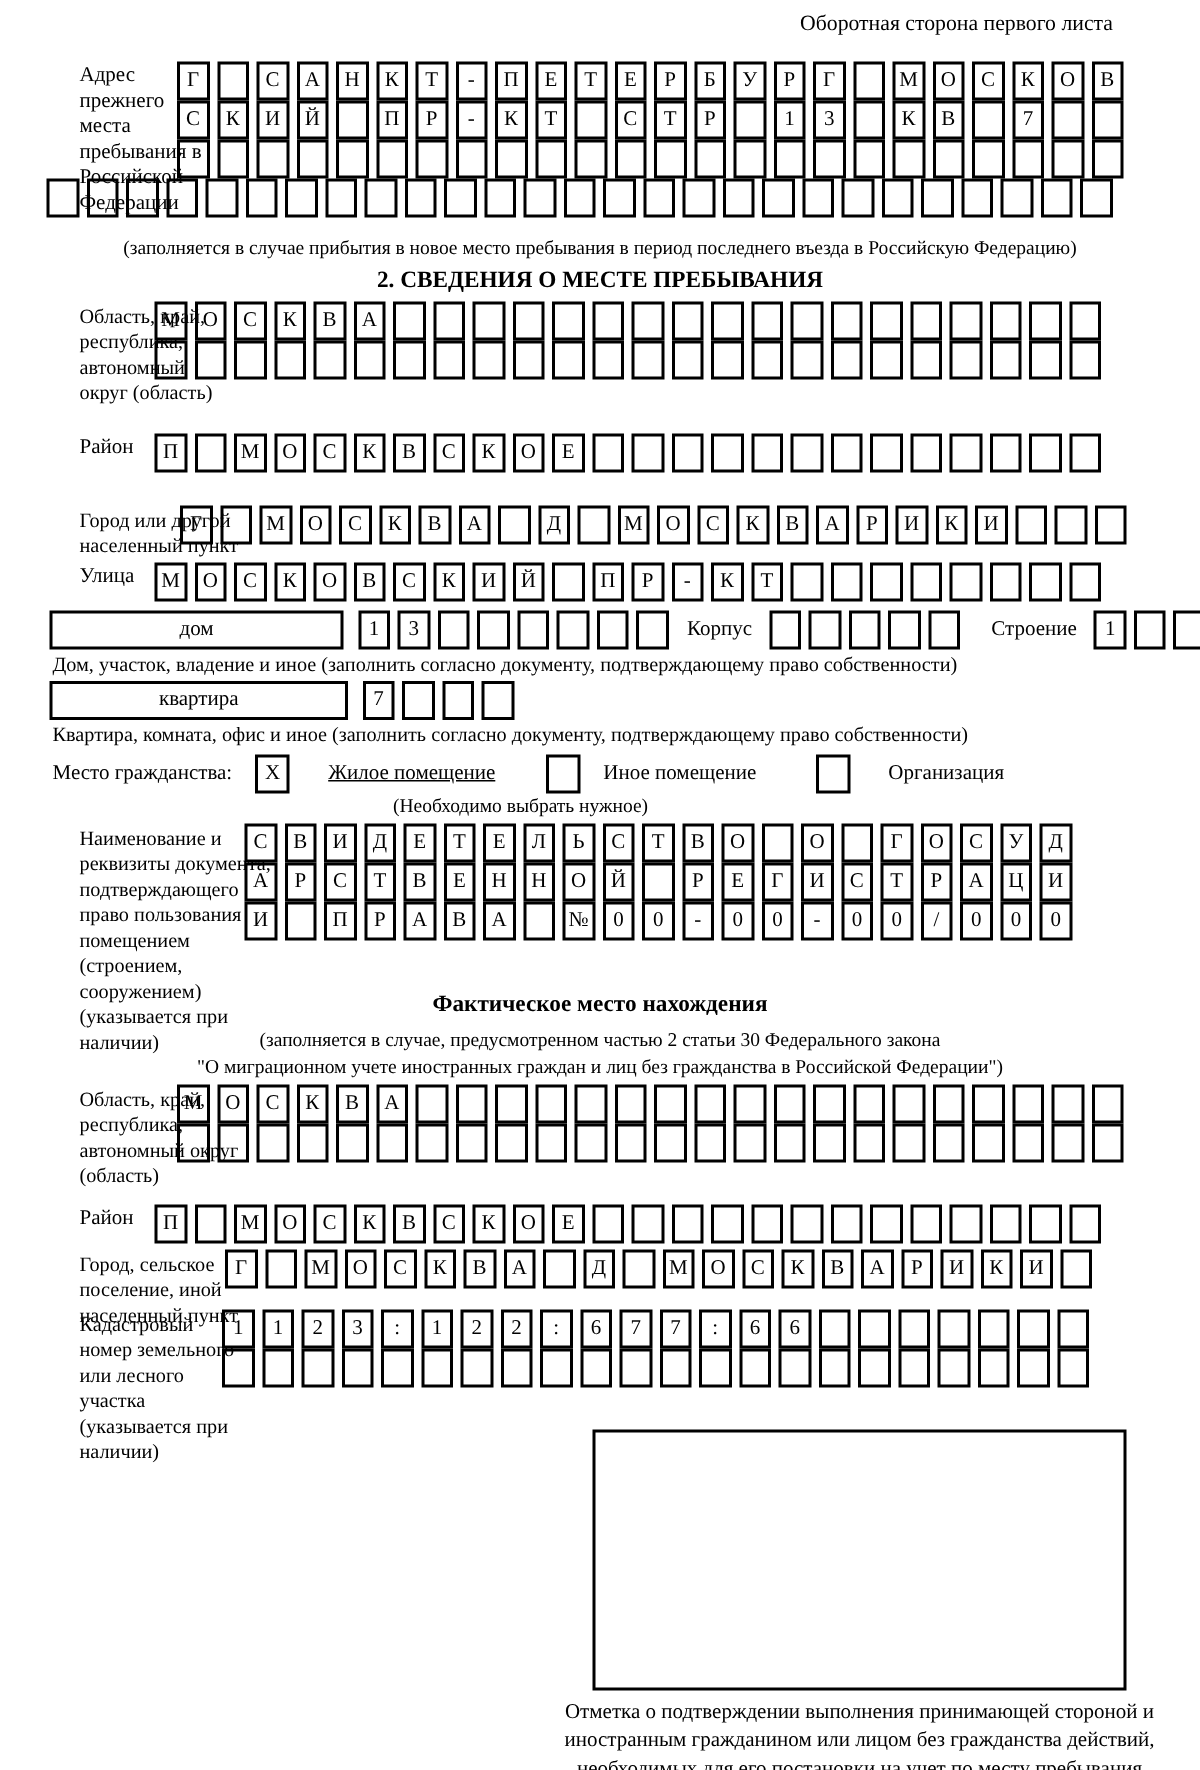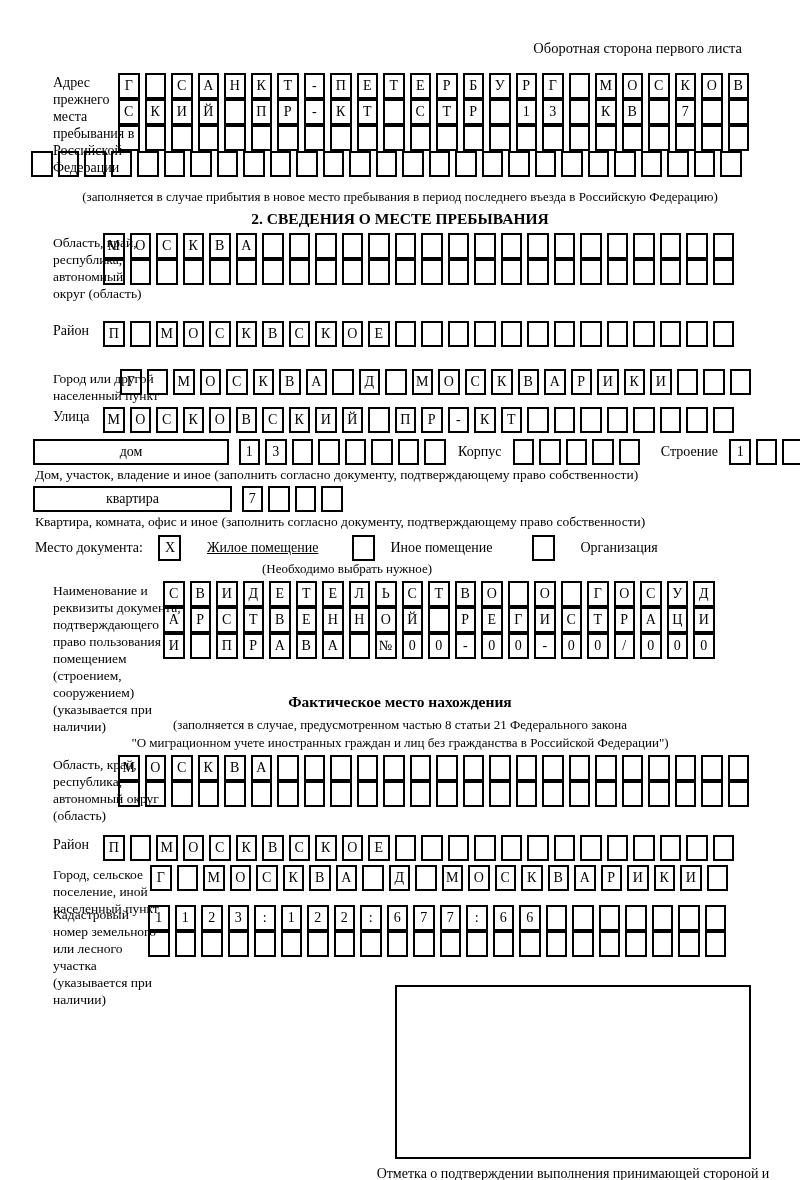--- a/index.html
+++ b/index.html
@@ -3,21 +3,21 @@
 <meta charset="utf-8">
 <style>
   * { box-sizing: border-box; }
   html,body { margin:0; padding:0; }
   body {
     width:800px; height:1180px; overflow:hidden;
     background:#ffffff; color:#000;
     font-family:"Liberation Serif","DejaVu Serif",serif;
     font-size:14px;
   }
-  .side-note { text-align:right; padding:40px 58px 0 0; font-size:14.5px; }
+  .side-note { text-align:right; padding:8px 58px 0 0; font-size:14.5px; }
   .form-block { position:relative; }
   .block-label { position:absolute; left:53px; top:1px; font-size:13.5px; line-height:17px; }
   .cells-row { white-space:nowrap; height:24px; margin-bottom:2px;font-family:Liberation Serif, serif; }
   .cells-inline { display:inline-block; white-space:nowrap; vertical-align:top; }
   .cell {
     display:inline-block; width:21.5px; height:26px; border:2px solid #000;
     margin-right:5px; text-align:center; line-height:22px; font-size:14px;
     vertical-align:top; font-weight:normal;
   }
   .widebox {
@@ -81,39 +81,39 @@
 </div>
 <div class="caption">Дом, участок, владение и иное (заполнить согласно документу, подтверждающему право собственности)</div>
 
 <div style="margin:3px 0 2px 33px; white-space:nowrap;">
   <span class="widebox" style="width:199px">квартира</span>
   <span class="cells-inline"><span class="cell">7</span><span class="cell"></span><span class="cell"></span><span class="cell"></span></span>
 </div>
 <div class="caption">Квартира, комната, офис и иное (заполнить согласно документу, подтверждающему право собственности)</div>
 
 <div style="margin:5px 0 0 35px; white-space:nowrap;">
-  <span class="mid-label">Место документа:</span>
+  <span class="mid-label">Место гражданства:</span>
   <span class="checkbox" style="margin-left:12px;">X</span>
   <span class="mid-label" style="margin-left:22px;text-decoration:underline;">Жилое помещение</span>
   <span class="checkbox" style="margin-left:30px;"></span>
   <span class="mid-label" style="margin-left:12px;">Иное помещение</span>
   <span class="checkbox" style="margin-left:36px;"></span>
   <span class="mid-label" style="margin-left:22px;">Организация</span>
 </div>
 <div style="margin-left:262px; font-size:13px;">(Необходимо выбрать нужное)</div>
 
 <div class="form-block" style="min-height:106px; margin-top:4px;">
   <div class="block-label" style="width:130px;">Наименование и реквизиты документа, подтверждающего право пользования помещением (строением, сооружением) (указывается при наличии)</div>
   <div class="cells-row" style="margin-left:163px"><span class="cell">С</span><span class="cell">В</span><span class="cell">И</span><span class="cell">Д</span><span class="cell">Е</span><span class="cell">Т</span><span class="cell">Е</span><span class="cell">Л</span><span class="cell">Ь</span><span class="cell">С</span><span class="cell">Т</span><span class="cell">В</span><span class="cell">О</span><span class="cell"></span><span class="cell">О</span><span class="cell"></span><span class="cell">Г</span><span class="cell">О</span><span class="cell">С</span><span class="cell">У</span><span class="cell">Д</span></div>
   <div class="cells-row" style="margin-left:163px"><span class="cell">А</span><span class="cell">Р</span><span class="cell">С</span><span class="cell">Т</span><span class="cell">В</span><span class="cell">Е</span><span class="cell">Н</span><span class="cell">Н</span><span class="cell">О</span><span class="cell">Й</span><span class="cell"></span><span class="cell">Р</span><span class="cell">Е</span><span class="cell">Г</span><span class="cell">И</span><span class="cell">С</span><span class="cell">Т</span><span class="cell">Р</span><span class="cell">А</span><span class="cell">Ц</span><span class="cell">И</span></div>
   <div class="cells-row" style="margin-left:163px"><span class="cell">И</span><span class="cell"></span><span class="cell">П</span><span class="cell">Р</span><span class="cell">А</span><span class="cell">В</span><span class="cell">А</span><span class="cell"></span><span class="cell">№</span><span class="cell">0</span><span class="cell">0</span><span class="cell">-</span><span class="cell">0</span><span class="cell">0</span><span class="cell">-</span><span class="cell">0</span><span class="cell">0</span><span class="cell">/</span><span class="cell">0</span><span class="cell">0</span><span class="cell">0</span></div>
 </div>
 
 <div class="sec-title" style="margin-top:6px;">Фактическое место нахождения</div>
-<div class="note" style="margin-top:6px;">(заполняется в случае, предусмотренном частью 8 статьи 21 Федерального закона</div>
+<div class="note" style="margin-top:6px;">(заполняется в случае, предусмотренном частью 2 статьи 30 Федерального закона</div>
 <div class="note">"О миграционном учете иностранных граждан и лиц без гражданства в Российской Федерации")</div>
 
 <div class="form-block" style="min-height:80px; margin-top:4px;">
   <div class="block-label" style="width:108px;">Область, край, республика, автономный округ (область)</div>
   <div class="cells-row" style="margin-left:118px"><span class="cell">М</span><span class="cell">О</span><span class="cell">С</span><span class="cell">К</span><span class="cell">В</span><span class="cell">А</span><span class="cell"></span><span class="cell"></span><span class="cell"></span><span class="cell"></span><span class="cell"></span><span class="cell"></span><span class="cell"></span><span class="cell"></span><span class="cell"></span><span class="cell"></span><span class="cell"></span><span class="cell"></span><span class="cell"></span><span class="cell"></span><span class="cell"></span><span class="cell"></span><span class="cell"></span><span class="cell"></span></div>
   <div class="cells-row" style="margin-left:118px"><span class="cell"></span><span class="cell"></span><span class="cell"></span><span class="cell"></span><span class="cell"></span><span class="cell"></span><span class="cell"></span><span class="cell"></span><span class="cell"></span><span class="cell"></span><span class="cell"></span><span class="cell"></span><span class="cell"></span><span class="cell"></span><span class="cell"></span><span class="cell"></span><span class="cell"></span><span class="cell"></span><span class="cell"></span><span class="cell"></span><span class="cell"></span><span class="cell"></span><span class="cell"></span><span class="cell"></span></div>
 </div>
 
 <div class="form-block" style="min-height:28px;">
   <div class="block-label" style="font-size:14px;">Район</div>

